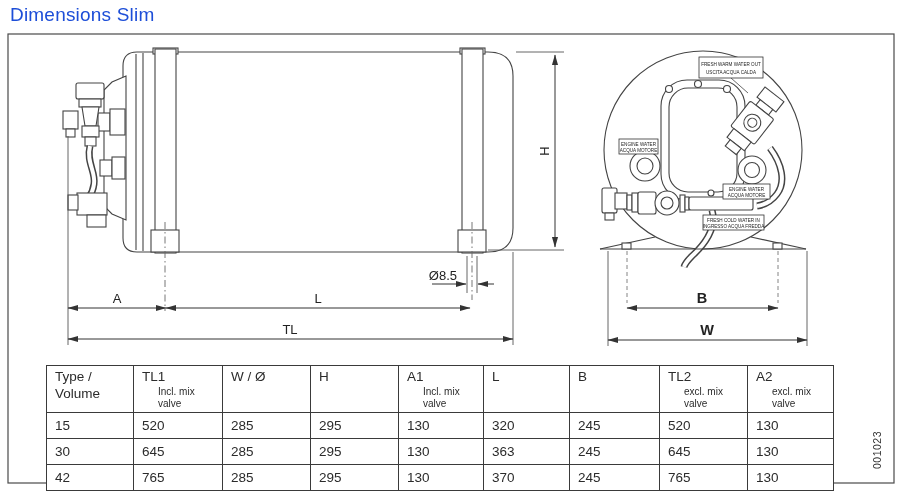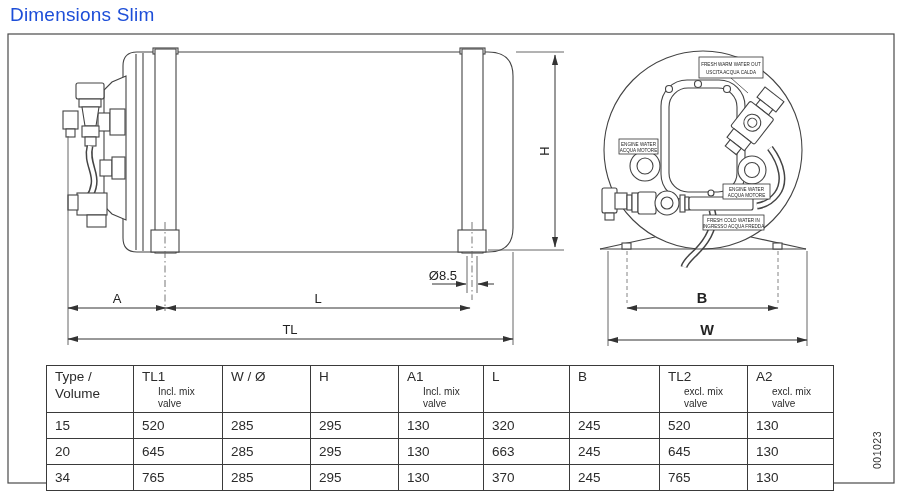--- a/index.html
+++ b/index.html
@@ -265,32 +265,32 @@
         <td>520</td>
         <td>285</td>
         <td>295</td>
         <td>130</td>
         <td>320</td>
         <td>245</td>
         <td>520</td>
         <td>130</td>
       </tr>
       <tr class="datarow">
-        <td>20</td>
+        <td>30</td>
         <td>645</td>
         <td>285</td>
         <td>295</td>
         <td>130</td>
-        <td>663</td>
+        <td>363</td>
         <td>245</td>
         <td>645</td>
         <td>130</td>
       </tr>
       <tr class="datarow">
-        <td>34</td>
+        <td>42</td>
         <td>765</td>
         <td>285</td>
         <td>295</td>
         <td>130</td>
         <td>370</td>
         <td>245</td>
         <td>765</td>
         <td>130</td>
       </tr>
     </tbody>

